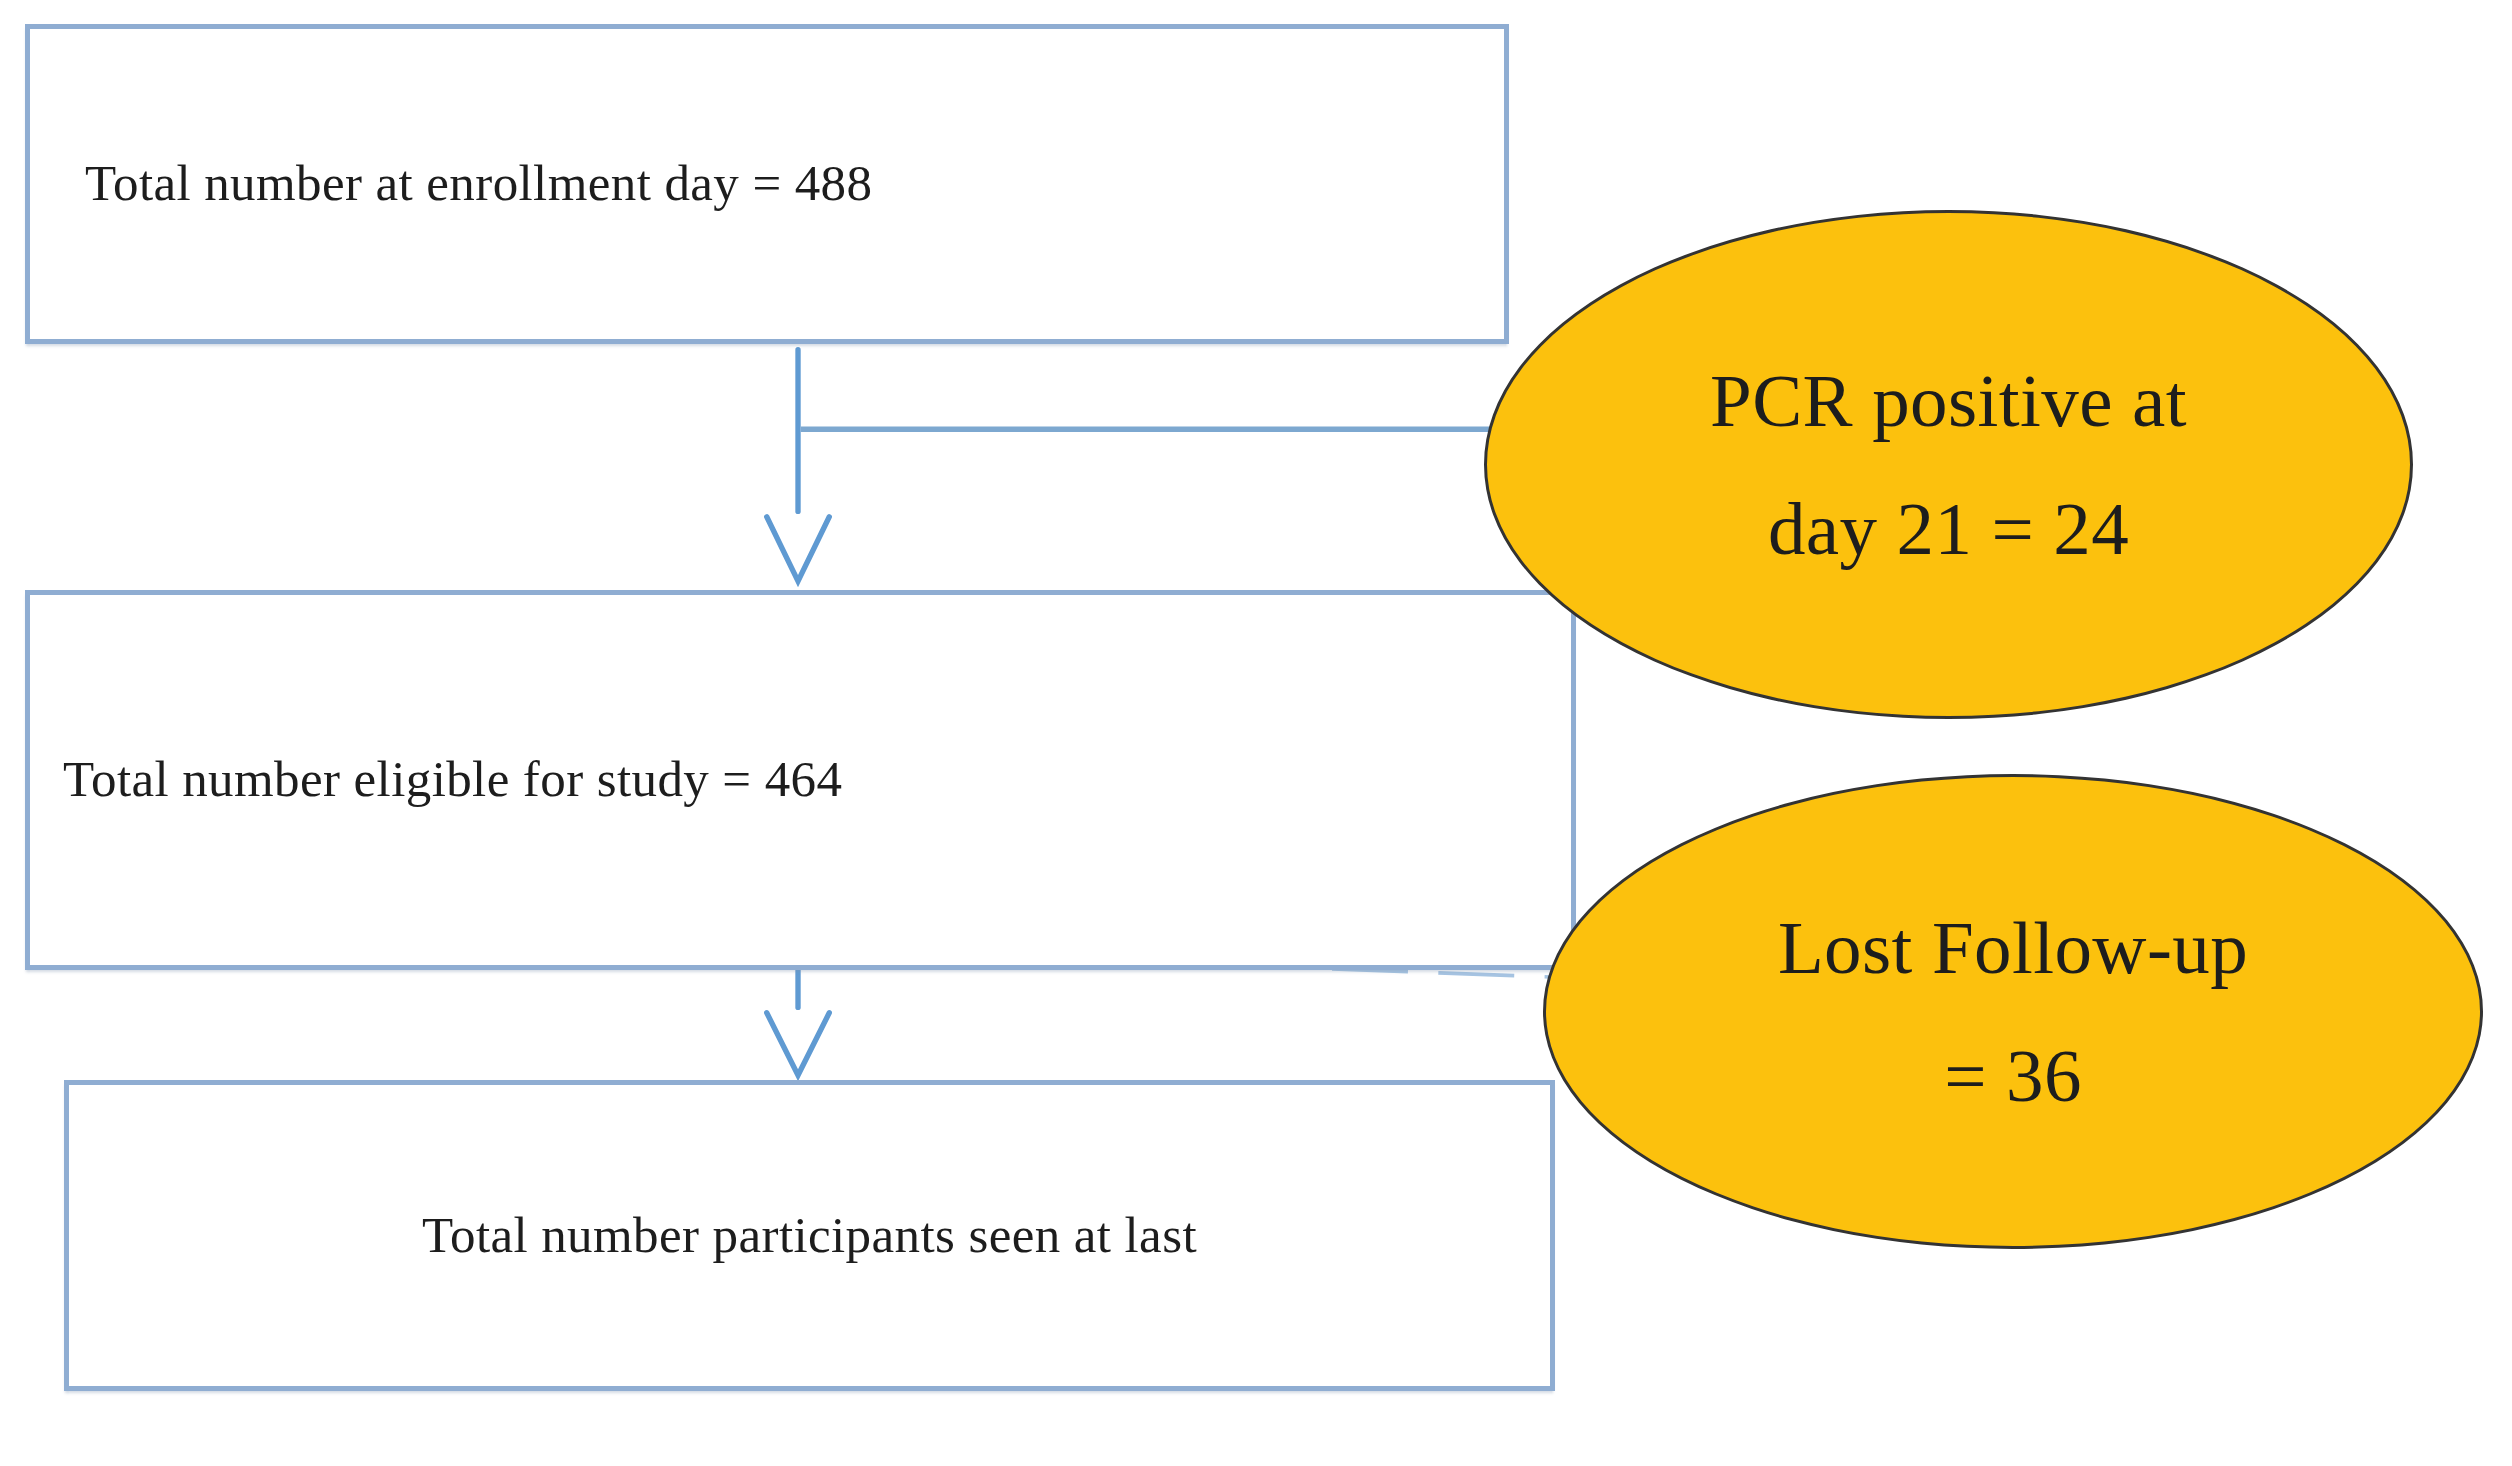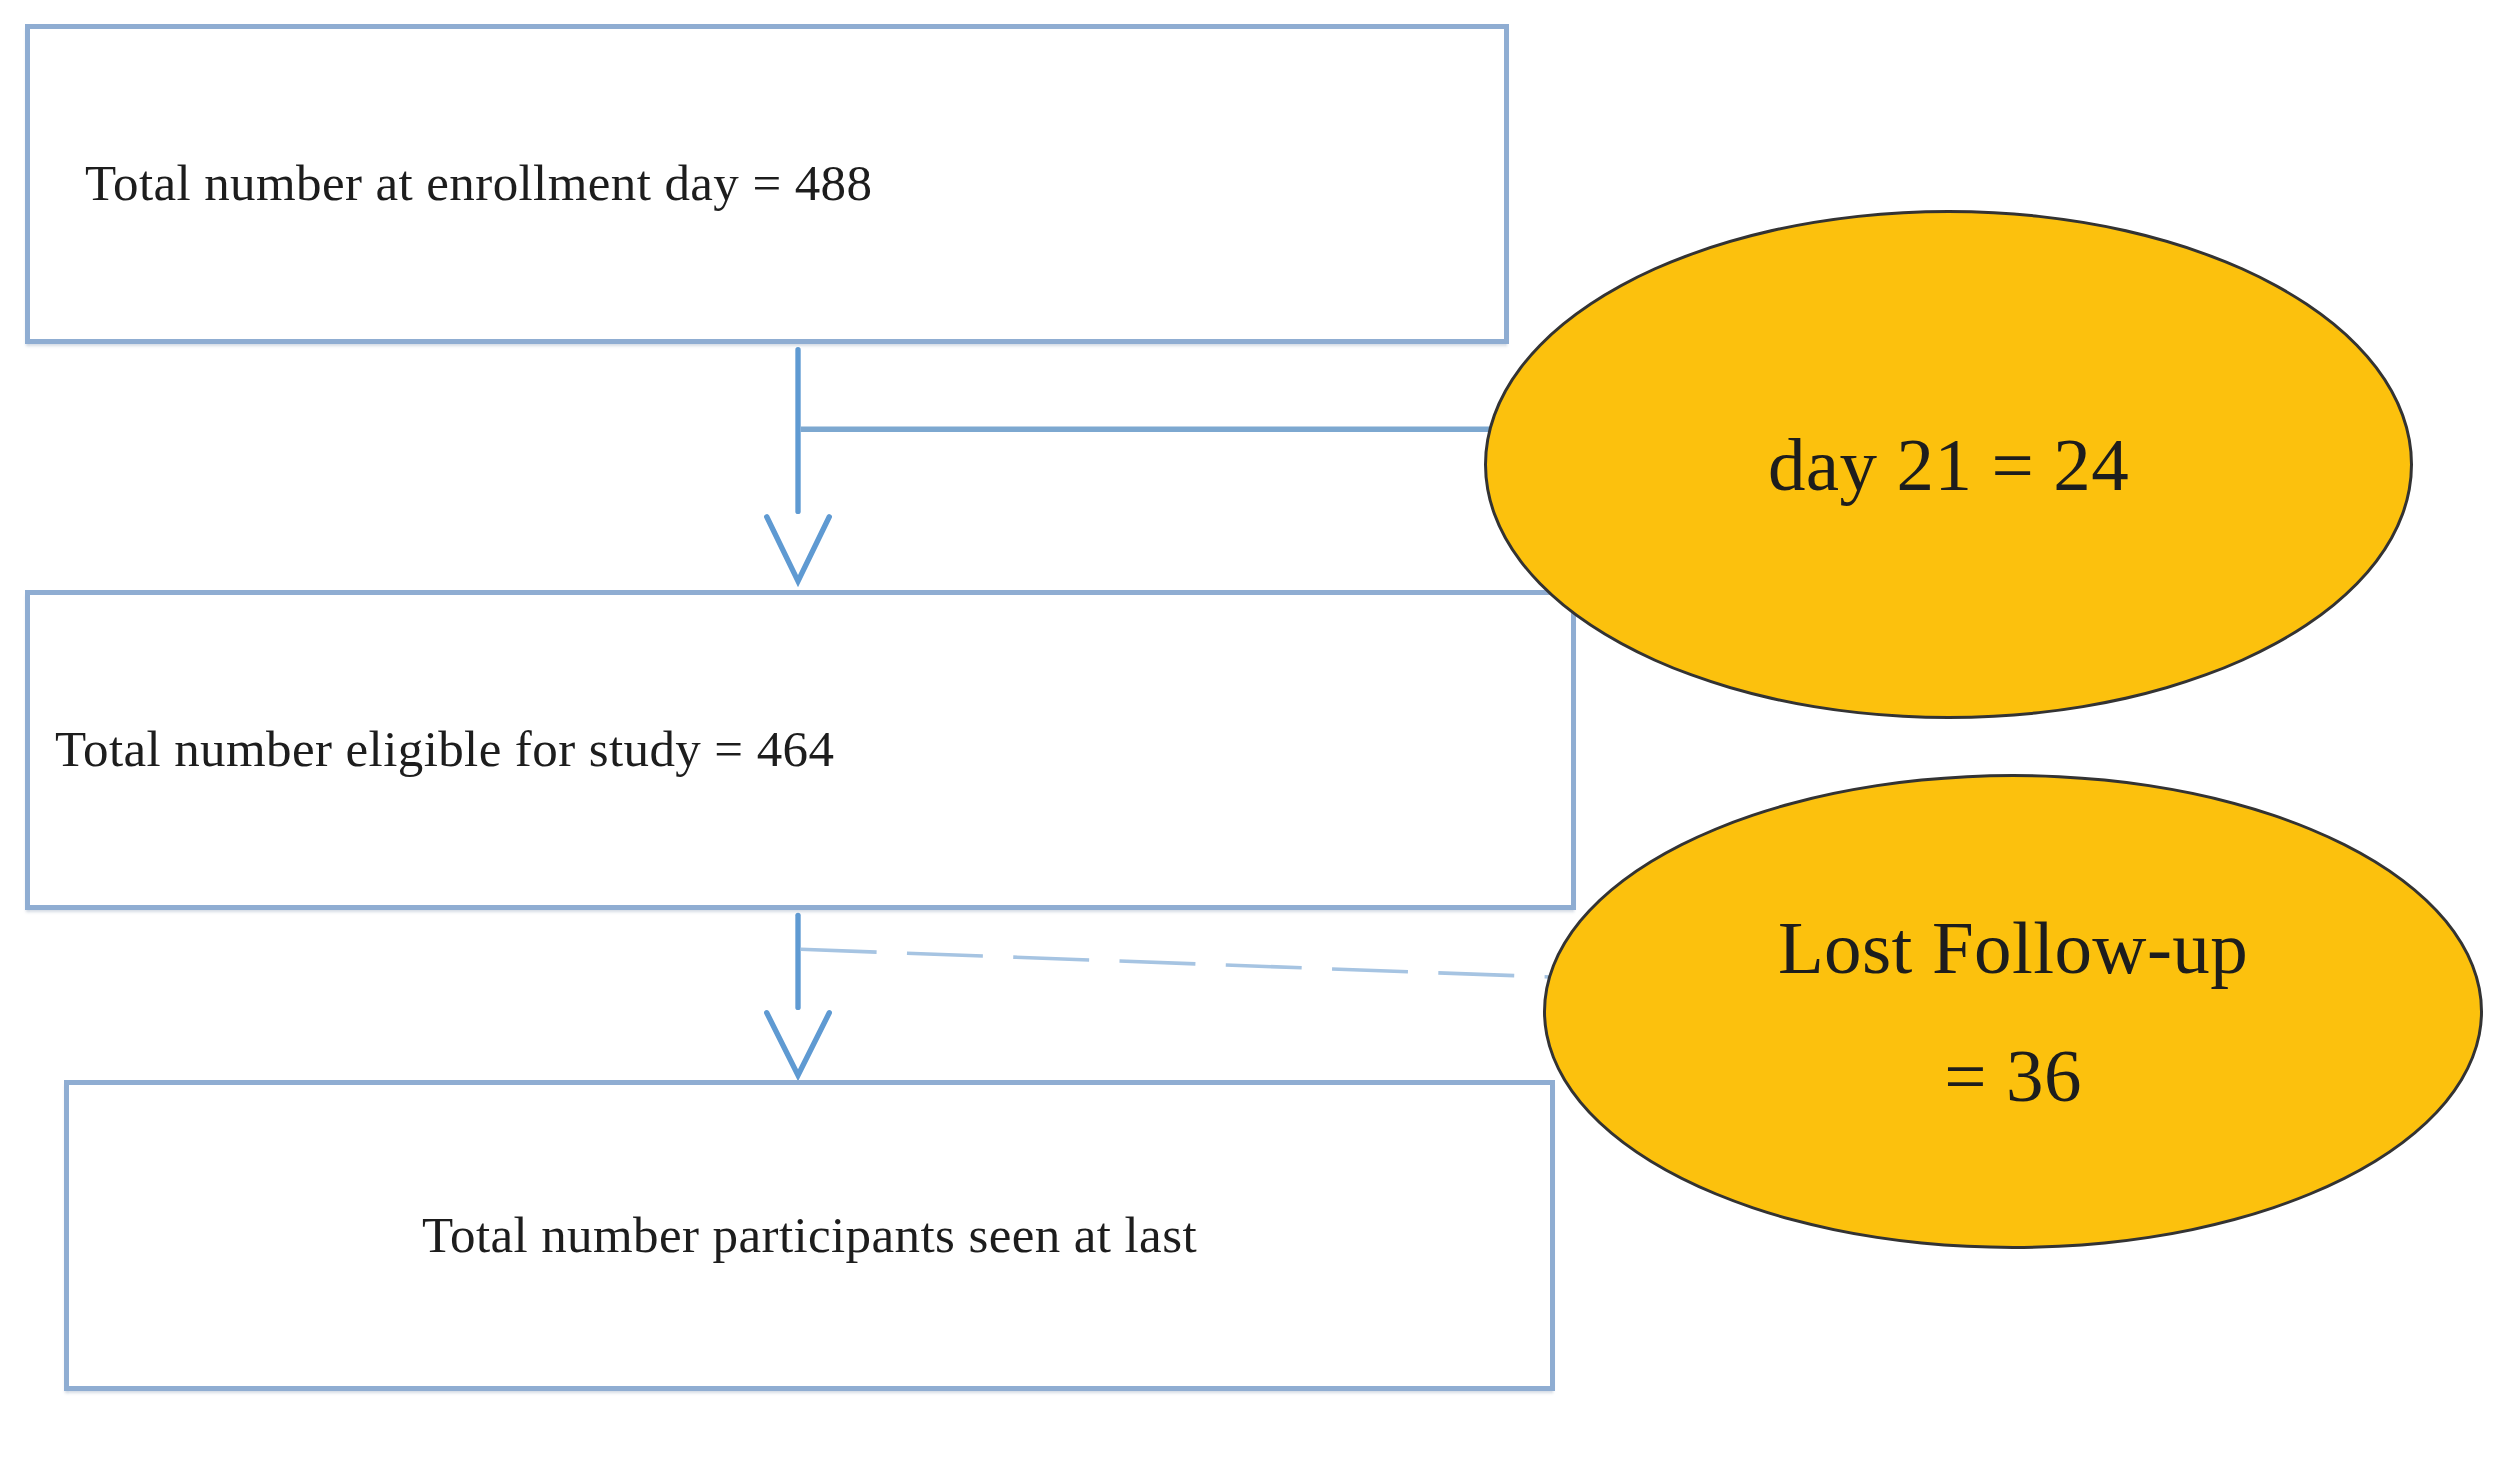--- a/index.html
+++ b/index.html
@@ -64,22 +64,22 @@
   }
   .flow-box .line { white-space: nowrap; }
   #box-enrollment {
     left: 25px; top: 24px;
     width: 1484px; height: 320px;
     padding-left: 55px;
     align-items: flex-start;
   }
   #box-eligible {
     left: 25px; top: 590px;
-    width: 1551px; height: 320px;
-    padding-left: 25px;
+    width: 1551px; height: 380px;
+    padding-left: 33px;
     align-items: flex-start;
   }
   #box-last-visit {
     left: 64px; top: 1080px;
     width: 1491px; height: 311px;
     align-items: center;
     text-align: center;
   }
   .callout-ellipse {
     position: absolute;
@@ -129,20 +129,21 @@
 
   <div class="flow-box" id="box-eligible">
     <div class="line">Total number eligible for study = 464</div>
   </div>
 
   <div class="flow-box" id="box-last-visit">
     <div class="line">Total number participants seen at last</div>
   </div>
 
   <div class="callout-ellipse" id="ellipse-pcr-positive">
+    <div>PCR positive at</div>
     <div>day 21 = 24</div>
   </div>
 
   <div class="callout-ellipse" id="ellipse-lost-followup">
     <div>Lost Follow-up</div>
     <div>= 36</div>
   </div>
 
 </div>
 

